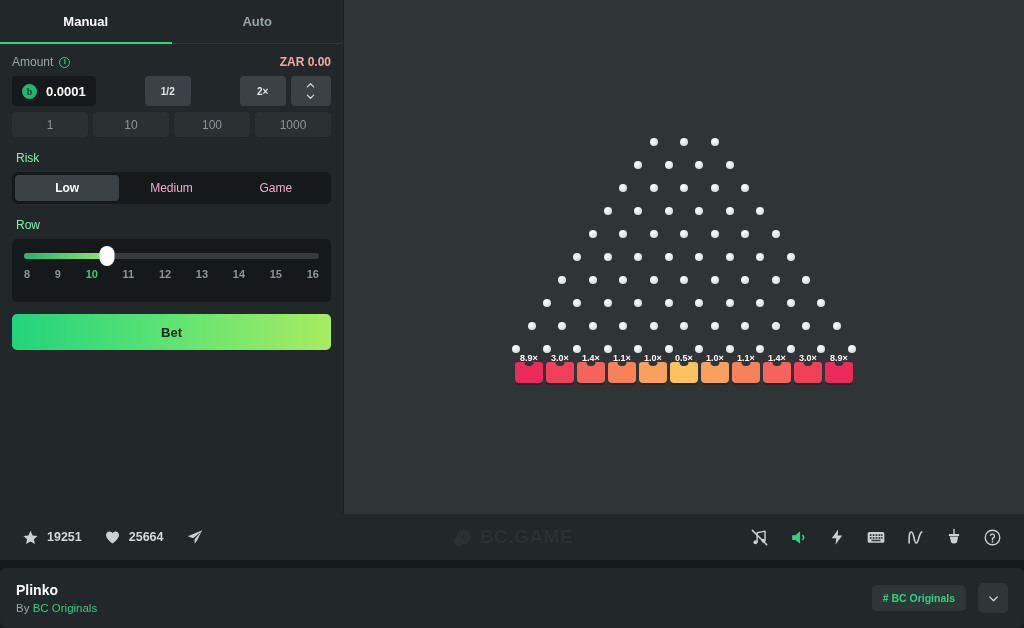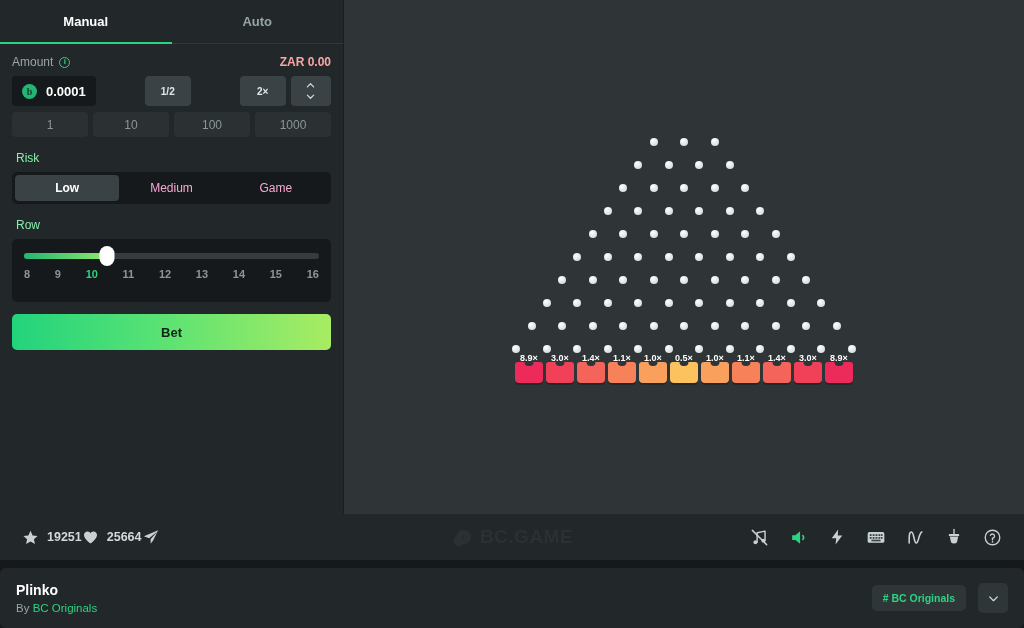--- a/index.html
+++ b/index.html
@@ -165,21 +165,21 @@
     background: #2f3436;
     border-radius: 0 0 4px 4px;
   }
 
   
   .toolbar {
     height: 46px; background: #22282a;
     display: flex; align-items: center; justify-content: space-between;
     padding: 0 22px; flex-shrink: 0; position: relative;
   }
-  .tb-left { display: flex; align-items: center; }
+  .tb-left { display: flex; align-items: center; gap: 22px; }
   .stat { display: flex; align-items: center; gap: 8px; cursor: pointer; }
   .stat-txt { font-size: 12.5px; color: #d3d9db; font-weight: bold; }
   .tb-right { display: flex; align-items: center; gap: 20px; }
   .tb-ico { cursor: pointer; display: flex; align-items: center; }
   .watermark {
     position: absolute; left: 50%; top: 50%; transform: translate(-50%, -50%);
     display: flex; align-items: center; gap: 7px;
     pointer-events: none;
   }
   .wm-txt {

